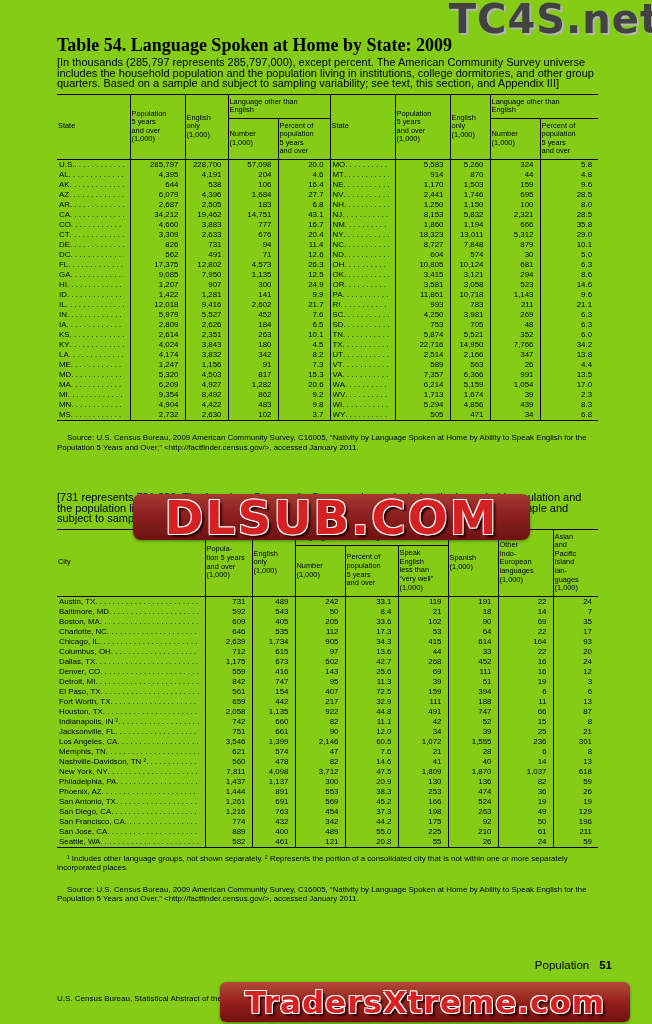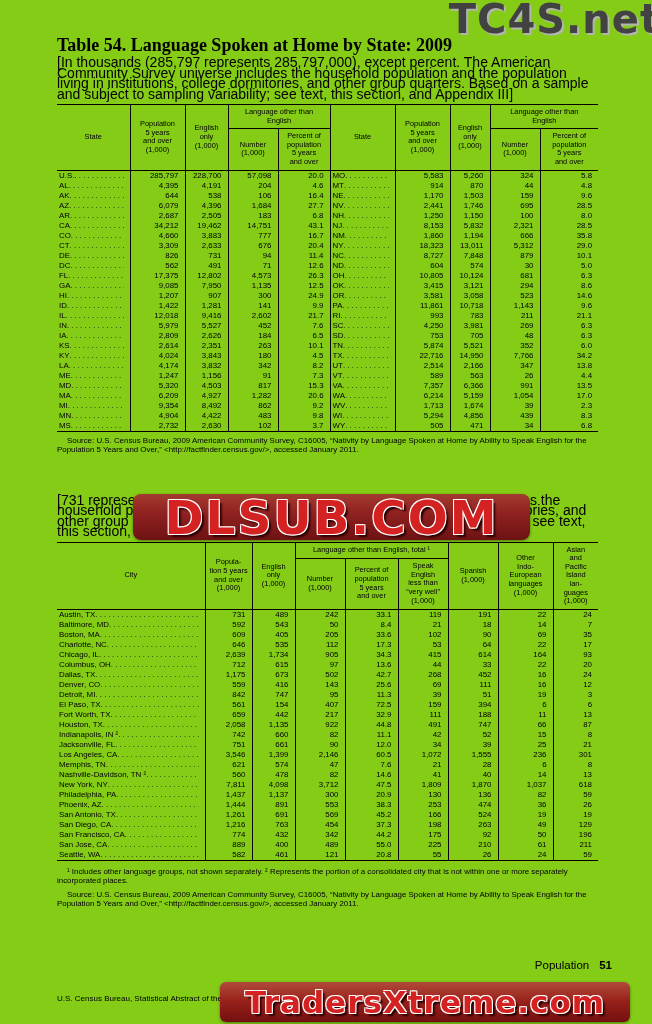--- a/index.html
+++ b/index.html
@@ -37,31 +37,31 @@
     font-family:"DejaVu Sans", sans-serif; font-weight:bold; font-size:31px; letter-spacing:1px;
     color:#d42222;
     text-shadow:-1px -1px 0 #fff, 1px -1px 0 #fff, -1px 1px 0 #fff, 1px 1px 0 #fff, 3px 3px 2px #2a0000;
   }
 
   
   .tbl-title {
     font-family:Liberation Serif, serif; font-weight:bold; font-size:18px;
     line-height:15px; margin:0 0 4px 0;
   }
-  .tbl-note { font-size:14px; line-height:10.5px; margin:0 0 5px 0; }
-  .src { font-size:7.9px; line-height:9.5px; margin:4px 0 0 0; text-indent:10px; }
+  .tbl-note { font-size:11px; line-height:10.5px; margin:0 0 5px 0; }
+  .src { font-size:7.9px; line-height:9.5px; margin:12px 0 0 0; text-indent:10px; }
   .foot { font-size:7.9px; line-height:9.5px; margin:6px 0 0 0; text-indent:10px; }
 
   
   table.census {
     width:100%; border-collapse:collapse; table-layout:fixed;
     border-top:1.5px solid #000; border-bottom:1px solid #000;
   }
   table.census th {
-    font-weight:normal; font-size:7.4px; line-height:8.6px; text-align:center;
+    font-weight:normal; font-size:7.4px; line-height:8.6px; text-align:left;
     vertical-align:middle; padding:3px 1px; white-space:pre-line;
     border-left:1px solid #000; border-bottom:1px solid #000;
   }
   table.census thead tr:first-child th:first-child { border-left:none; }
   table.census td {
     font-size:7.9px; line-height:10px; height:10px; padding:0 6px 0 2px;
     border-left:1px solid #000; overflow:hidden;
   }
   table.census tbody td:first-child { border-left:none; }
   td.num { text-align:right; }

